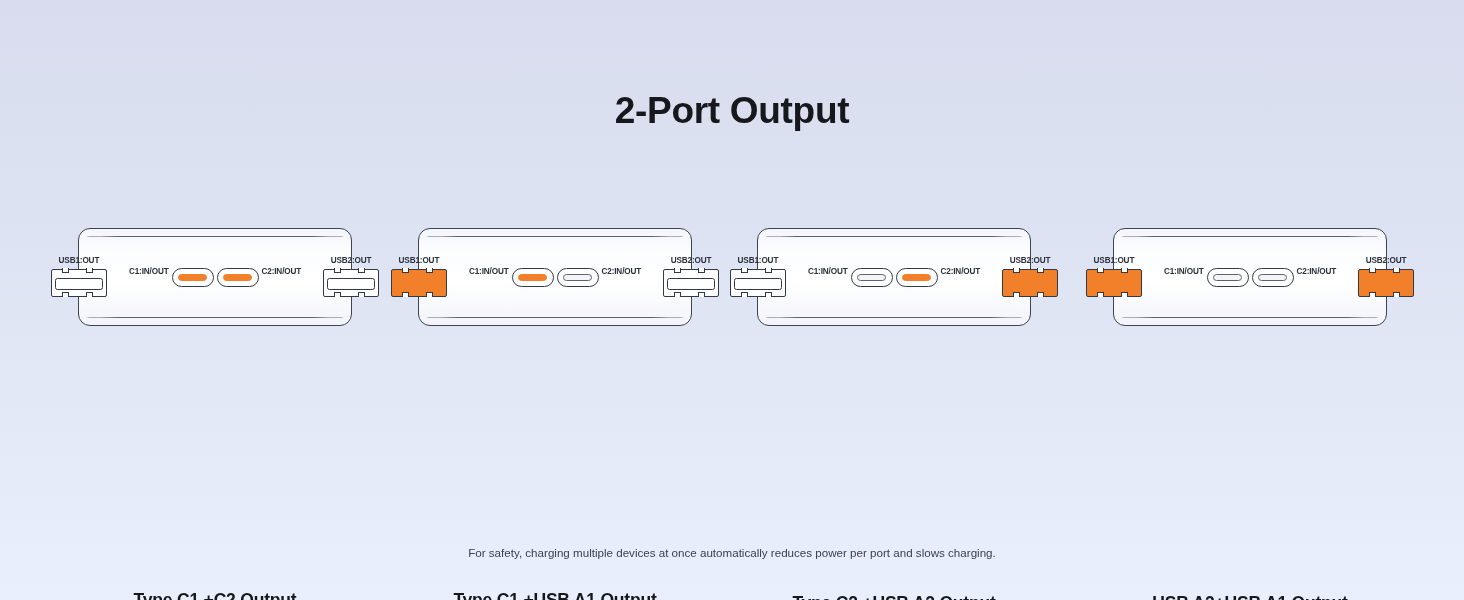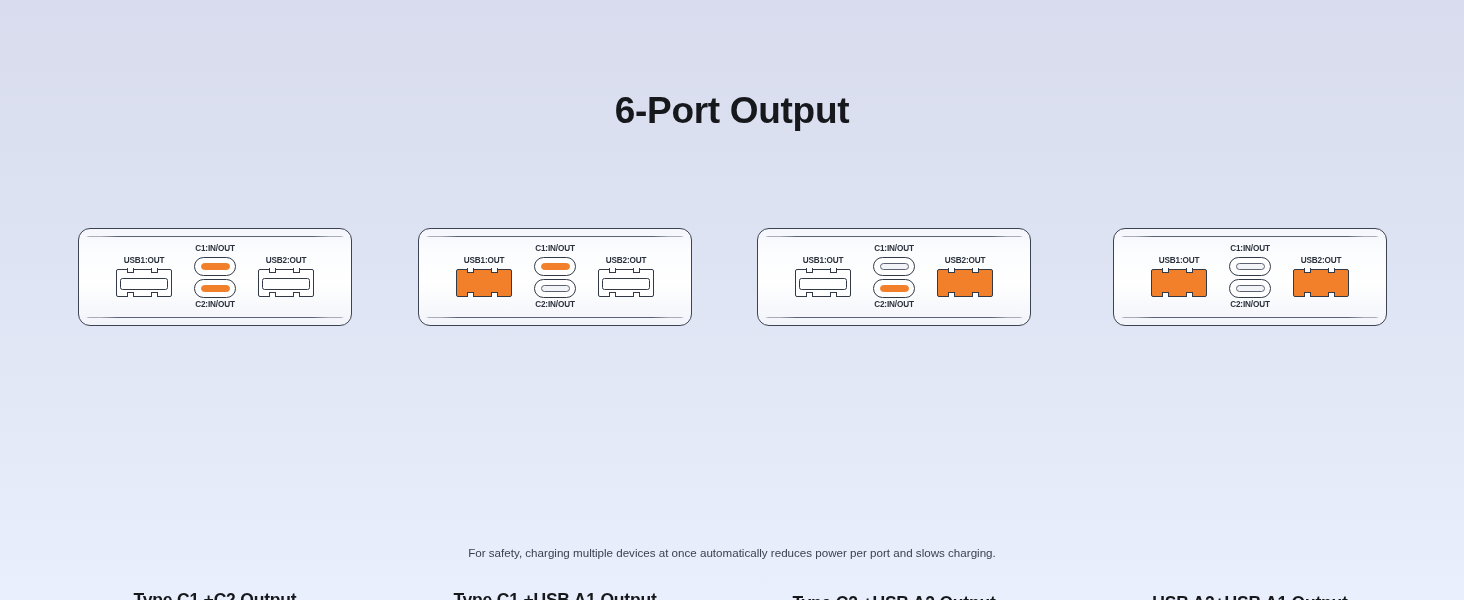--- a/index.html
+++ b/index.html
@@ -108,21 +108,21 @@
     background:#ffffff;
   }
   .usba .foot.f1 { left:10px; }
   .usba .foot.f2 { left:34px; }
 
   .usba.on { background:#f2802a; }
   .usba.on .tongue { background:#f2802a; border-color:#f2802a; }
 
   
   .c-column {
-    display:flex; flex-direction:column; align-items:center;
+    display:flex; flex-direction:row; 
     gap:3px;
   }
   .typec {
     width:42px; height:19px;
     border:1.3px solid #333a47;
     border-radius:9.5px;
     background:#ffffff;
     display:flex; align-items:center; justify-content:center;
   }
   .typec .slot {
@@ -158,21 +158,21 @@
     top:544px;
     text-align:center;
     font-size:11.6px;
     color:#3b4150;
     line-height:1.55;
   }
 </style>
 </head>
 <body>
 
-<div id="page-title">6-Port Output</div>
+<div id="page-title">2-Port Output</div>
 
 <div id="panels">
 
   <div class="unit u0">
     <div class="device">
       <div class="bevel-top"></div>
       <div class="bevel-bottom"></div>
       <div class="ports">
 
         <div class="usba-group">

